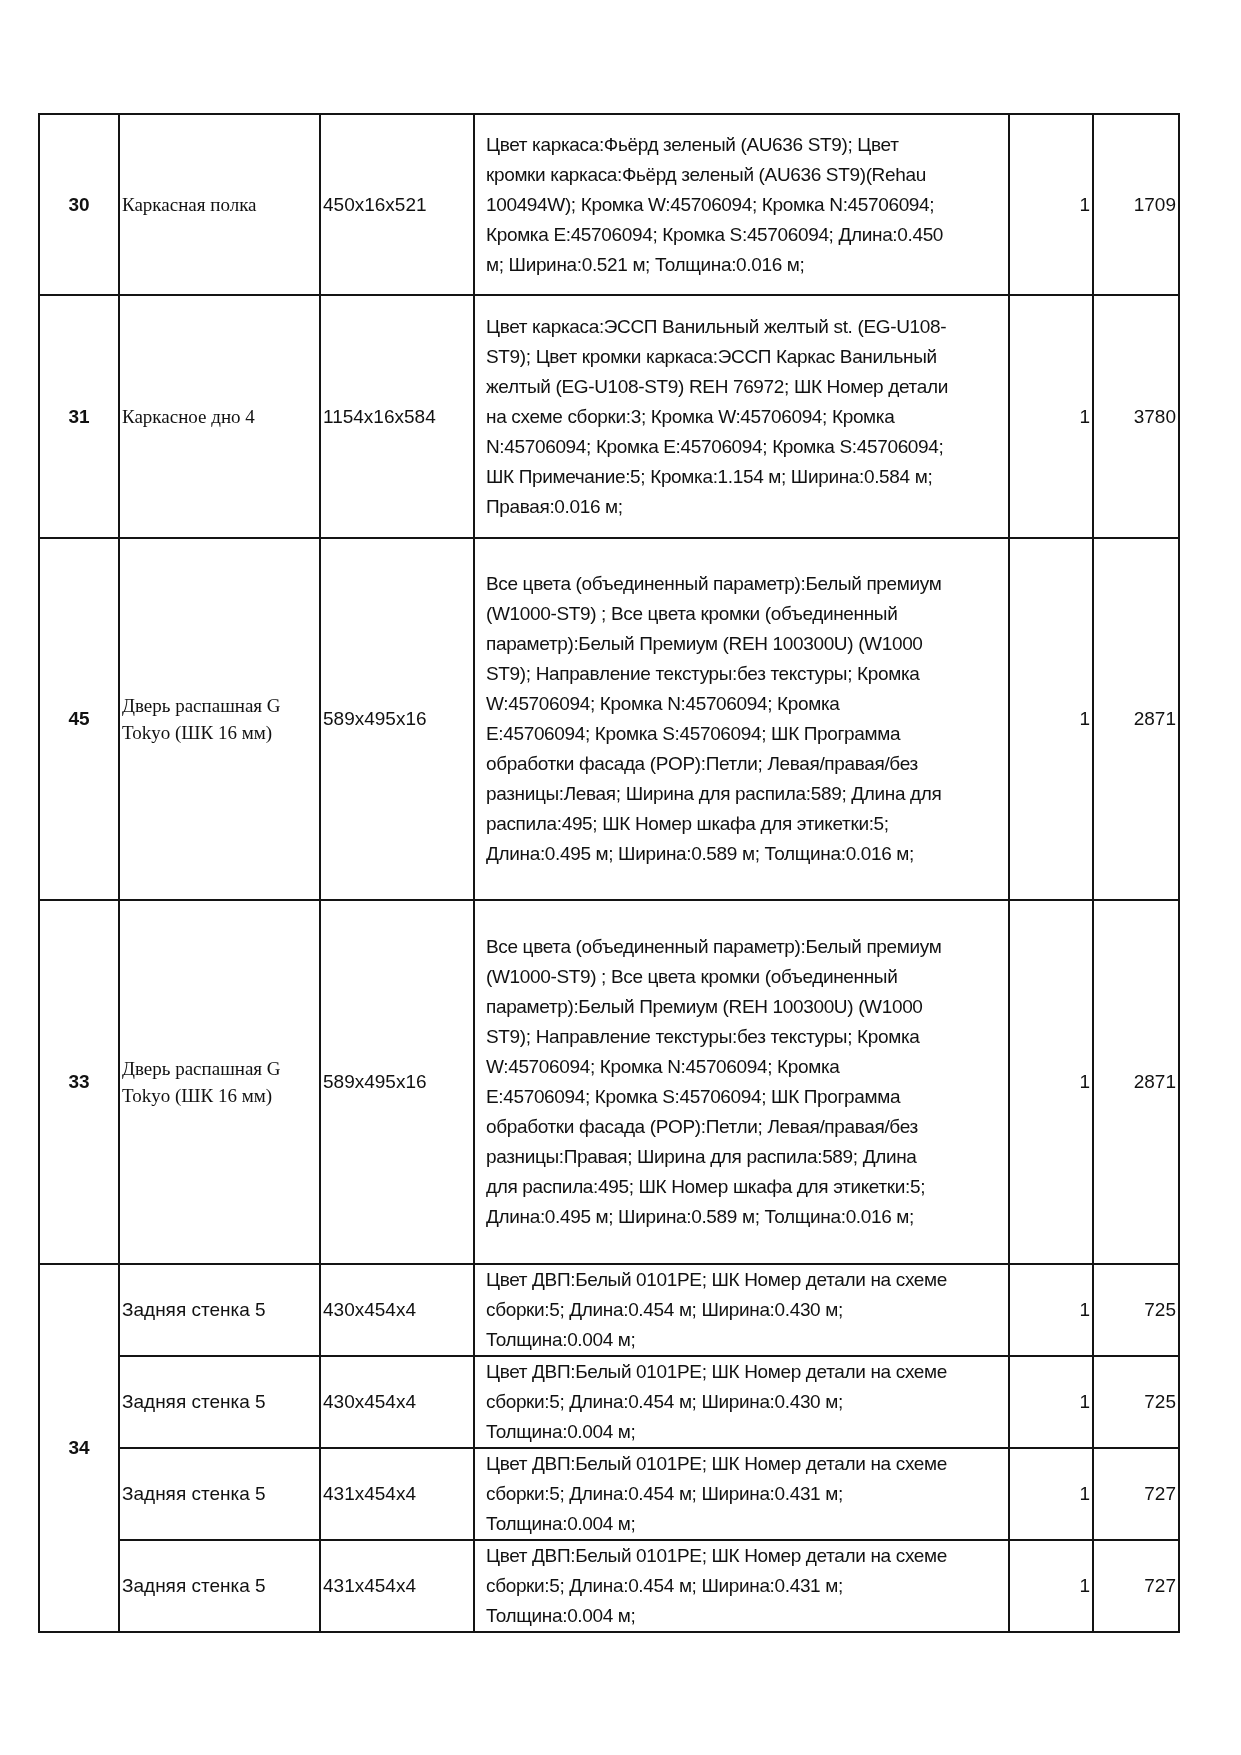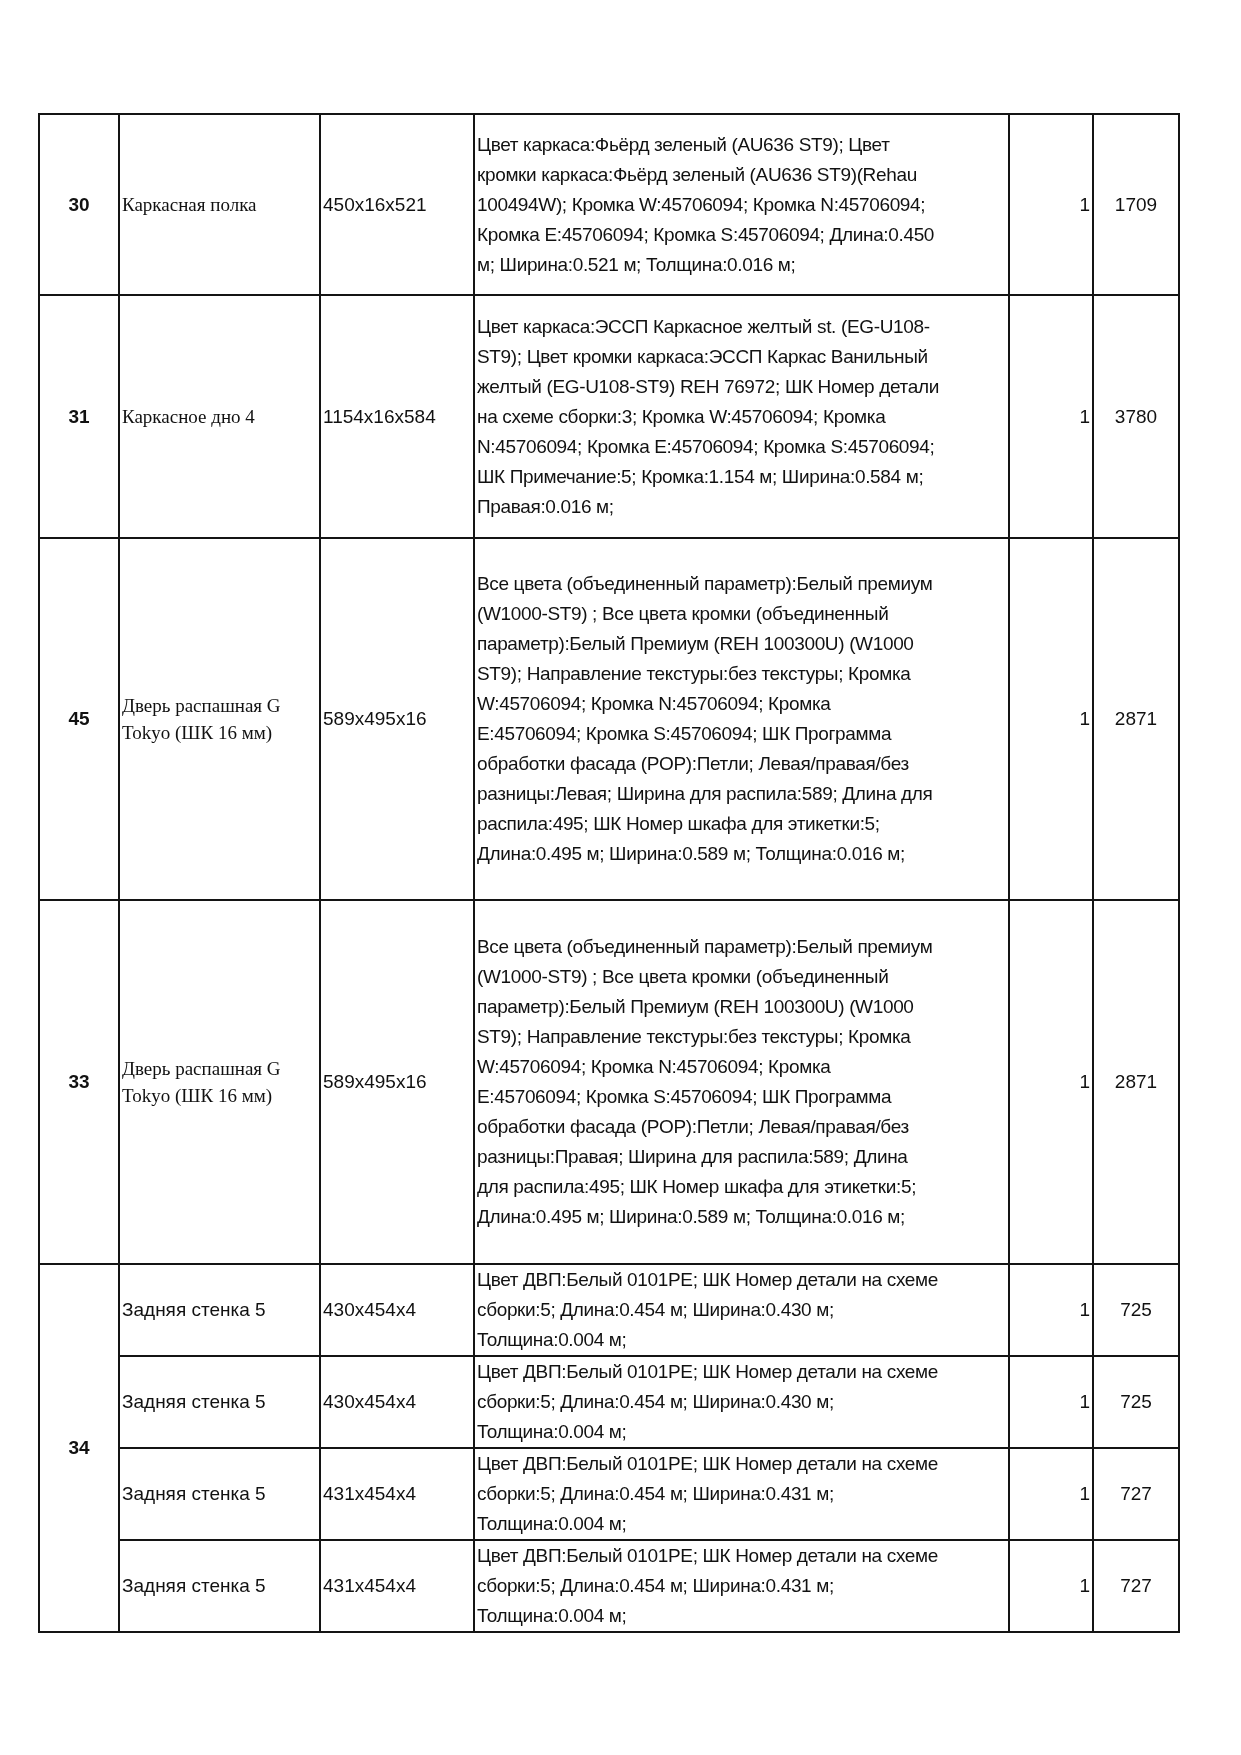--- a/index.html
+++ b/index.html
@@ -18,22 +18,22 @@
       line-height: 30px;
       vertical-align: middle;
       white-space: nowrap;
       overflow: hidden;
     }
     td.num { text-align: center; font-weight: bold; }
     td.name { text-align: left; padding-left: 3px; }
     td.dims { text-align: left; padding-left: 3px; }
     td.desc { text-align: left; padding-left: 4px; letter-spacing: -0.35px; }
     td.qty { text-align: right; padding-right: 4px; }
-    td.price { text-align: center; padding-right: 4px; }
-    .line { display: block; height: 30px; }
+    td.price { text-align: right; padding-right: 4px; }
+    .line { display: block; height: 30px; margin-left: 9px; }
     .name-line { display: block; line-height: 27px; font-family: Liberation Serif, serif; }
   </style>
 </head>
 <body>
 
 <div class="page">
   <table class="spec">
     <colgroup>
       <col style="width:80px">
       <col style="width:201px">
@@ -61,21 +61,21 @@
         <td class="price">1709</td>
       </tr>
 
       <tr style="height:243px">
         <td class="num">31</td>
         <td class="name">
           <span class="name-line">Каркасное дно 4</span>
         </td>
         <td class="dims">1154x16x584</td>
         <td class="desc">
-          <span class="line">Цвет каркаса:ЭССП Каркасное желтый st. (EG-U108-</span>
+          <span class="line">Цвет каркаса:ЭССП Ванильный желтый st. (EG-U108-</span>
           <span class="line">ST9); Цвет кромки каркаса:ЭССП Каркас Ванильный</span>
           <span class="line">желтый (EG-U108-ST9) REH 76972; ШК Номер детали</span>
           <span class="line">на схеме сборки:3; Кромка W:45706094; Кромка</span>
           <span class="line">N:45706094; Кромка E:45706094; Кромка S:45706094;</span>
           <span class="line">ШК Примечание:5; Кромка:1.154 м; Ширина:0.584 м;</span>
           <span class="line">Правая:0.016 м;</span>
         </td>
         <td class="qty">1</td>
         <td class="price">3780</td>
       </tr>

